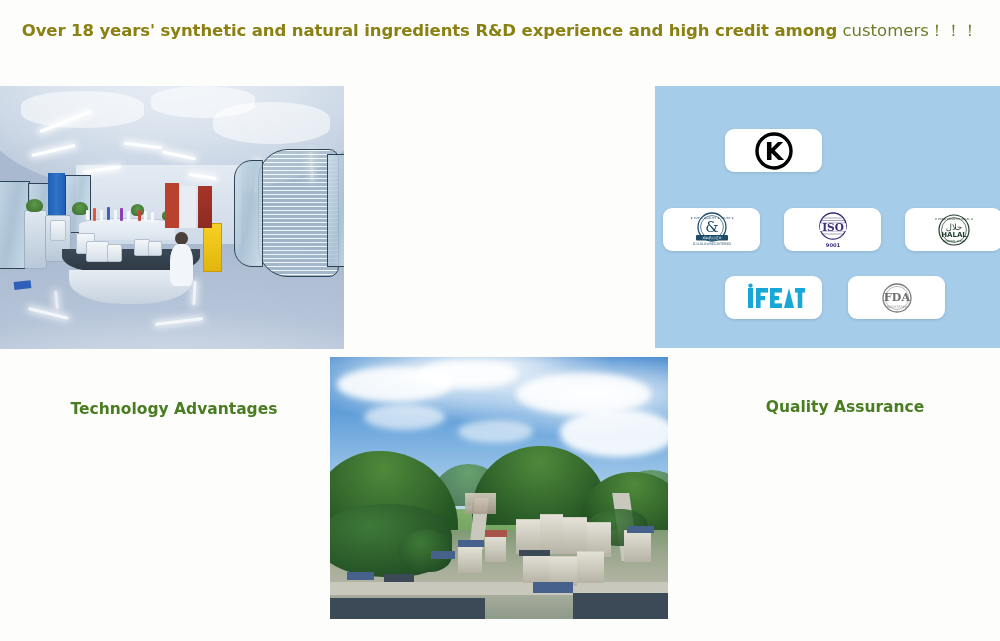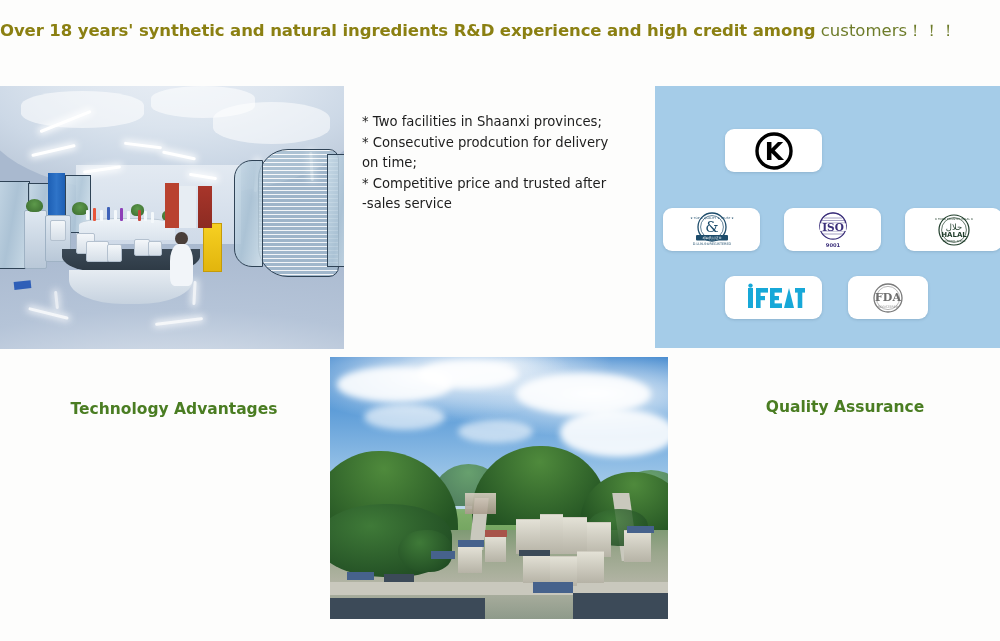--- a/index.html
+++ b/index.html
@@ -11,21 +11,21 @@
     position: relative;
     overflow: hidden;
     font-family: "DejaVu Sans", "Liberation Sans", sans-serif;
     background: #fdfdfc;
   }
 
   
   #headline {
     position: absolute;
     left: 0; top: 18px; width: 1000px;
-    text-align: left;
+    text-align: center;
     white-space: nowrap;
     font-size: 16.5px;
     line-height: 26px;
   }
   #headline .hl-bold {
     font-weight: bold;
     color: #8b8012;
     letter-spacing: -0.1px;
   }
   #headline .hl-tail {
@@ -317,25 +317,20 @@
   <div class="lab-yellow" style="left:59%;top:52%;width:5%;height:18%;"></div>
 
   <div class="lab-door-red" style="left:57.5%;top:38%;width:4%;height:16%;"></div>
   <div class="lab-wall" style="left:48%;top:37%;width:4%;height:17%;background:#b9422f;"></div>
   <div class="lab-wall" style="left:52%;top:38%;width:5%;height:16%;background:#e7edf3;"></div>
 
   <div style="position:absolute;left:4%;top:74%;width:5%;height:3%;background:#2f5fb8;transform:rotate(-6deg);"></div>
 </div>
 
 <div id="mfr-block">
-  <div class="sec-body">* Two facilities in Shaanxi provinces;
-* Consecutive prodcution for delivery
-on time;
-* Competitive price and trusted after
--sales service</div>
 </div>
 
 <div id="cert-panel">
   <div id="cert-grid">
 
     <div class="cert-card" style="left:70px;top:43px;width:97px;height:43px;">
       <svg width="40" height="40" viewBox="0 0 40 40">
         <circle cx="20" cy="20" r="17" fill="none" stroke="#000" stroke-width="3.4"></circle>
         <text x="20" y="29" font-family="'DejaVu Sans',sans-serif" font-size="24" font-weight="bold" fill="#000" text-anchor="middle">K</text>
       </svg>
@@ -392,21 +387,21 @@
         <rect x="27" y="5" width="12" height="4.6" fill="#17a8d8"></rect>
         <rect x="27" y="5" width="4.6" height="20" fill="#17a8d8"></rect>
         <rect x="27" y="13" width="9" height="4.2" fill="#17a8d8"></rect>
         <rect x="27" y="20.4" width="12" height="4.6" fill="#17a8d8"></rect>
         <path d="M41 25 L46 5 L51 25 Z" fill="#17a8d8"></path>
         <rect x="52" y="5" width="10" height="4.6" fill="#17a8d8"></rect>
         <rect x="54.7" y="5" width="4.6" height="20" fill="#17a8d8"></rect>
       </svg>
     </div>
 
-    <div class="cert-card" style="left:193px;top:190px;width:80px;height:43px;">
+    <div class="cert-card" style="left:193px;top:190px;width:97px;height:43px;">
       <svg width="42" height="38" viewBox="0 0 42 38">
         <circle cx="21" cy="19" r="14" fill="none" stroke="#7a7a7a" stroke-width="1.3"></circle>
         <circle cx="21" cy="19" r="11.6" fill="none" stroke="#9a9a9a" stroke-width="0.7"></circle>
         <text x="21" y="22" font-family="'DejaVu Serif',serif" font-size="11" font-weight="bold" fill="#6e6e6e" text-anchor="middle">FDA</text>
         <text x="21" y="28.6" font-family="'DejaVu Sans',sans-serif" font-size="3.2" fill="#8a8a8a" text-anchor="middle">REGISTERED</text>
       </svg>
     </div>
 
   </div>
 </div>

